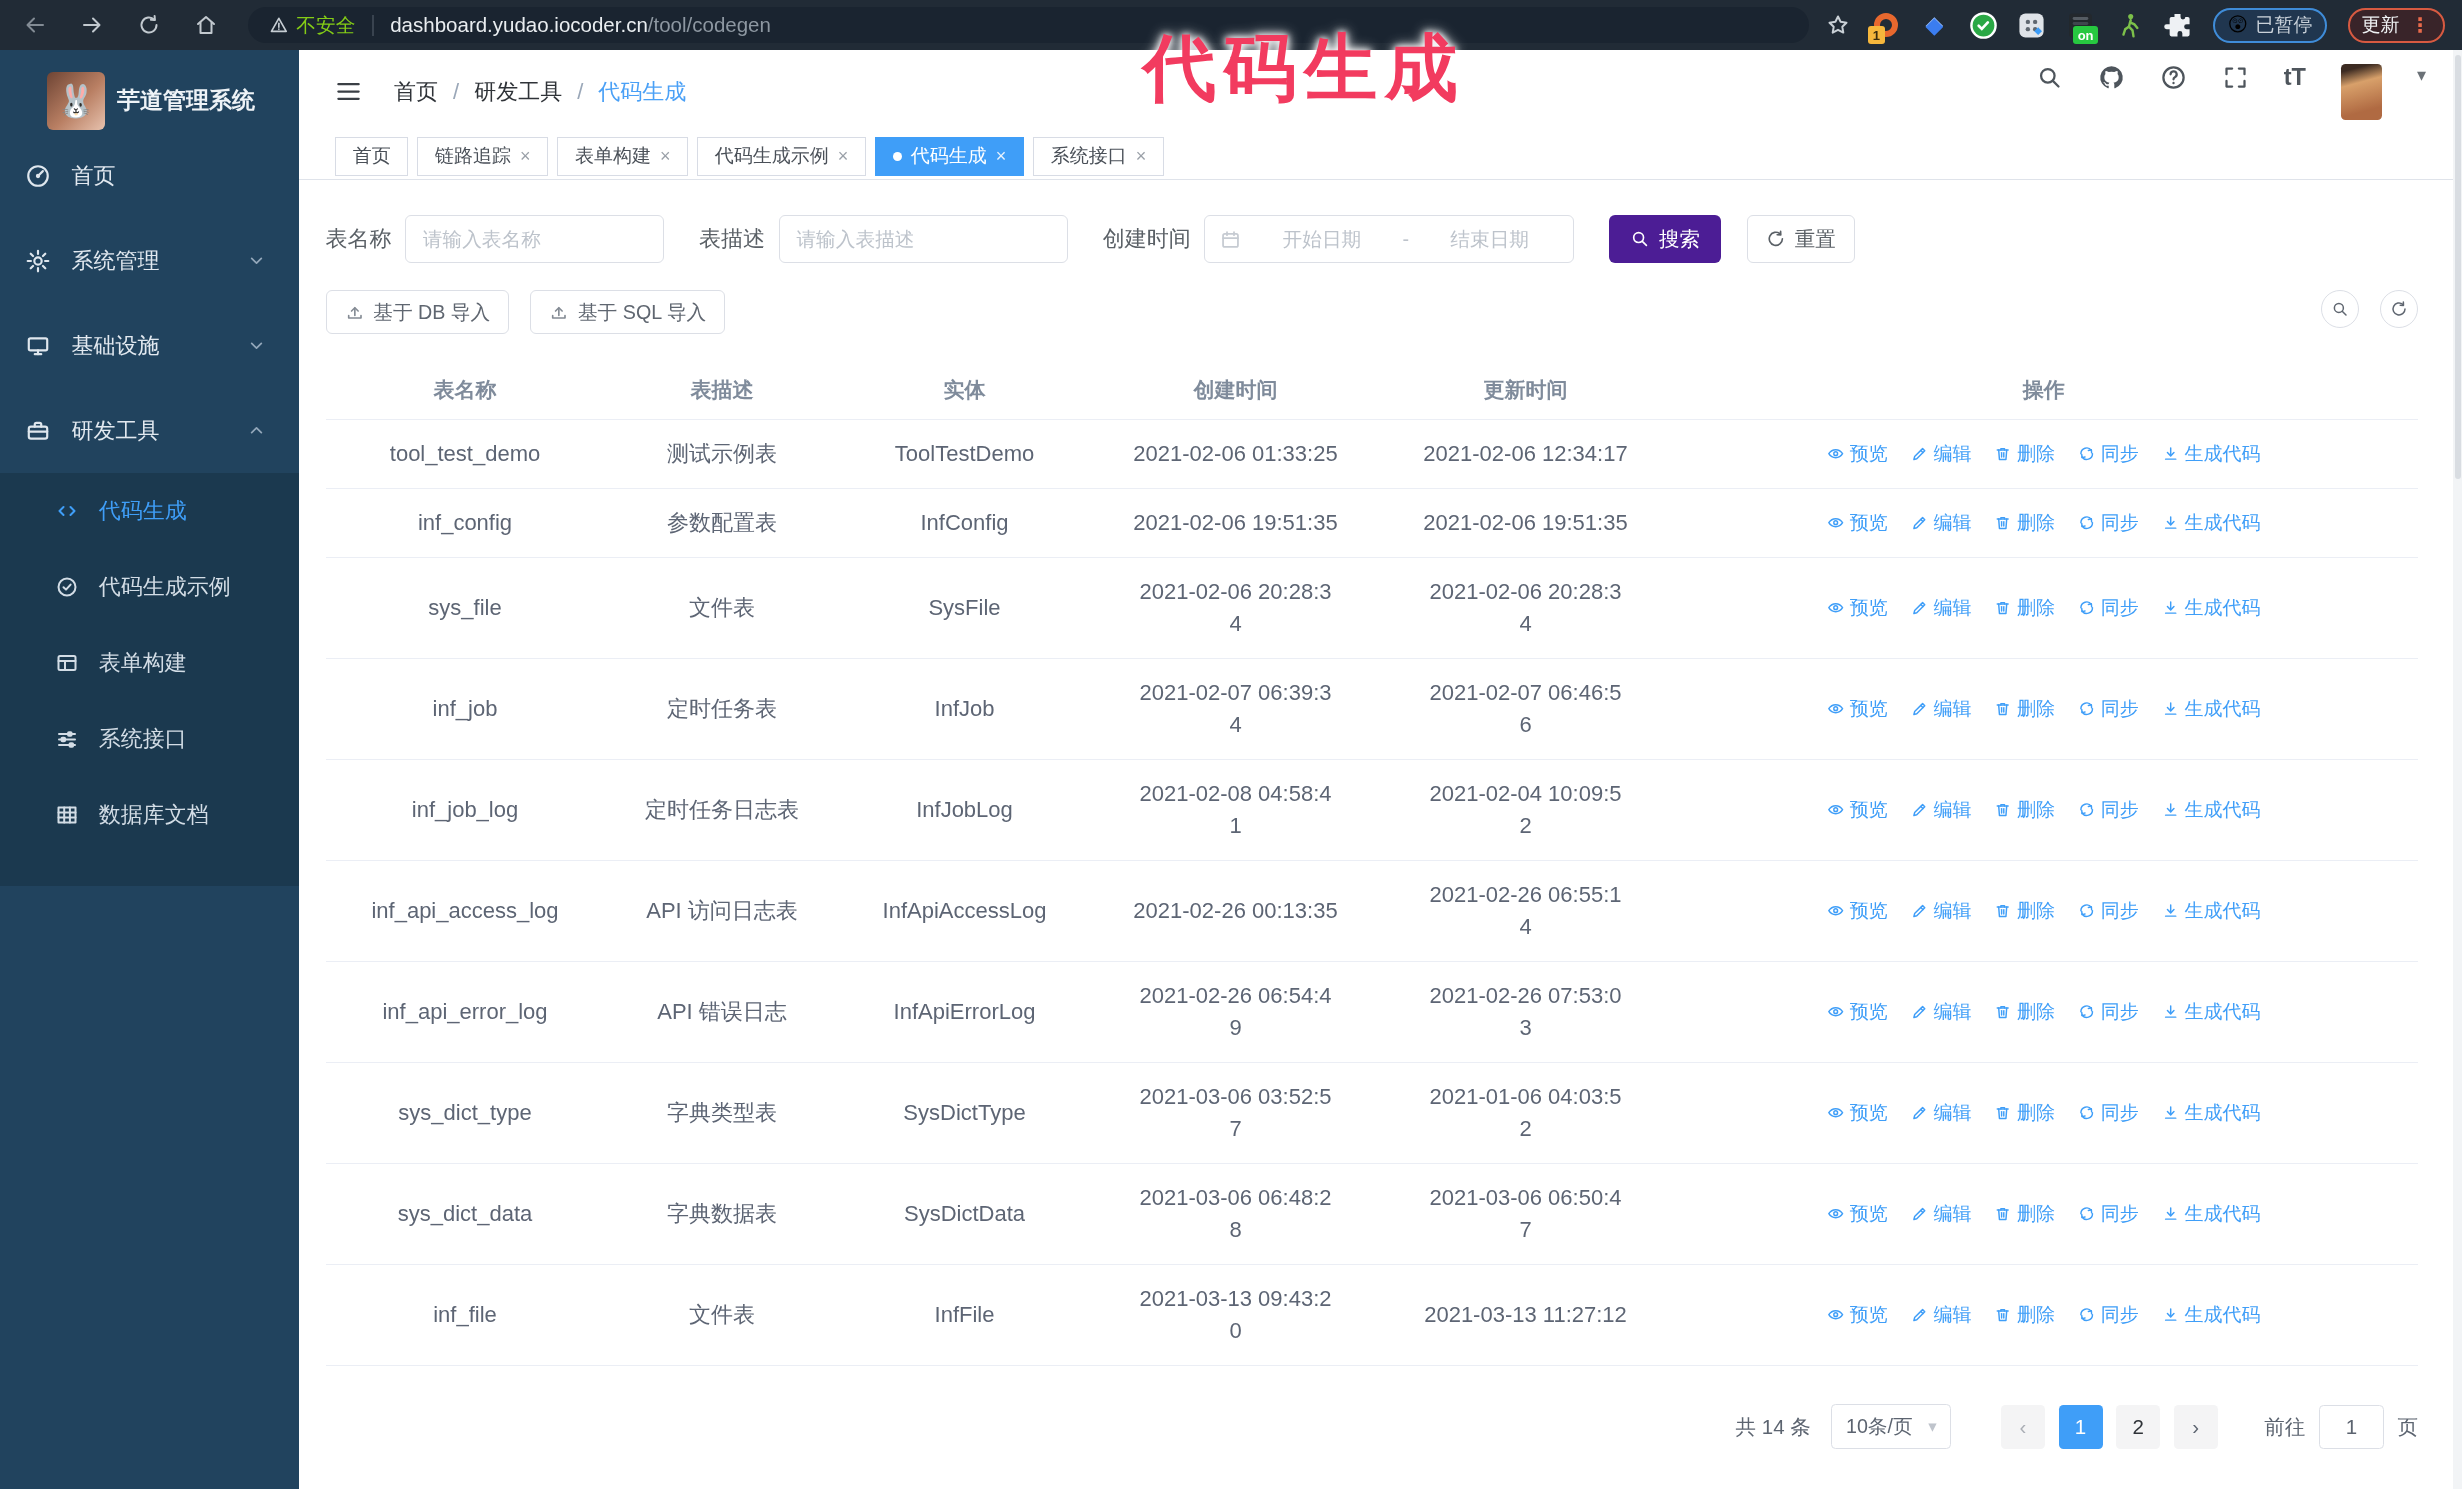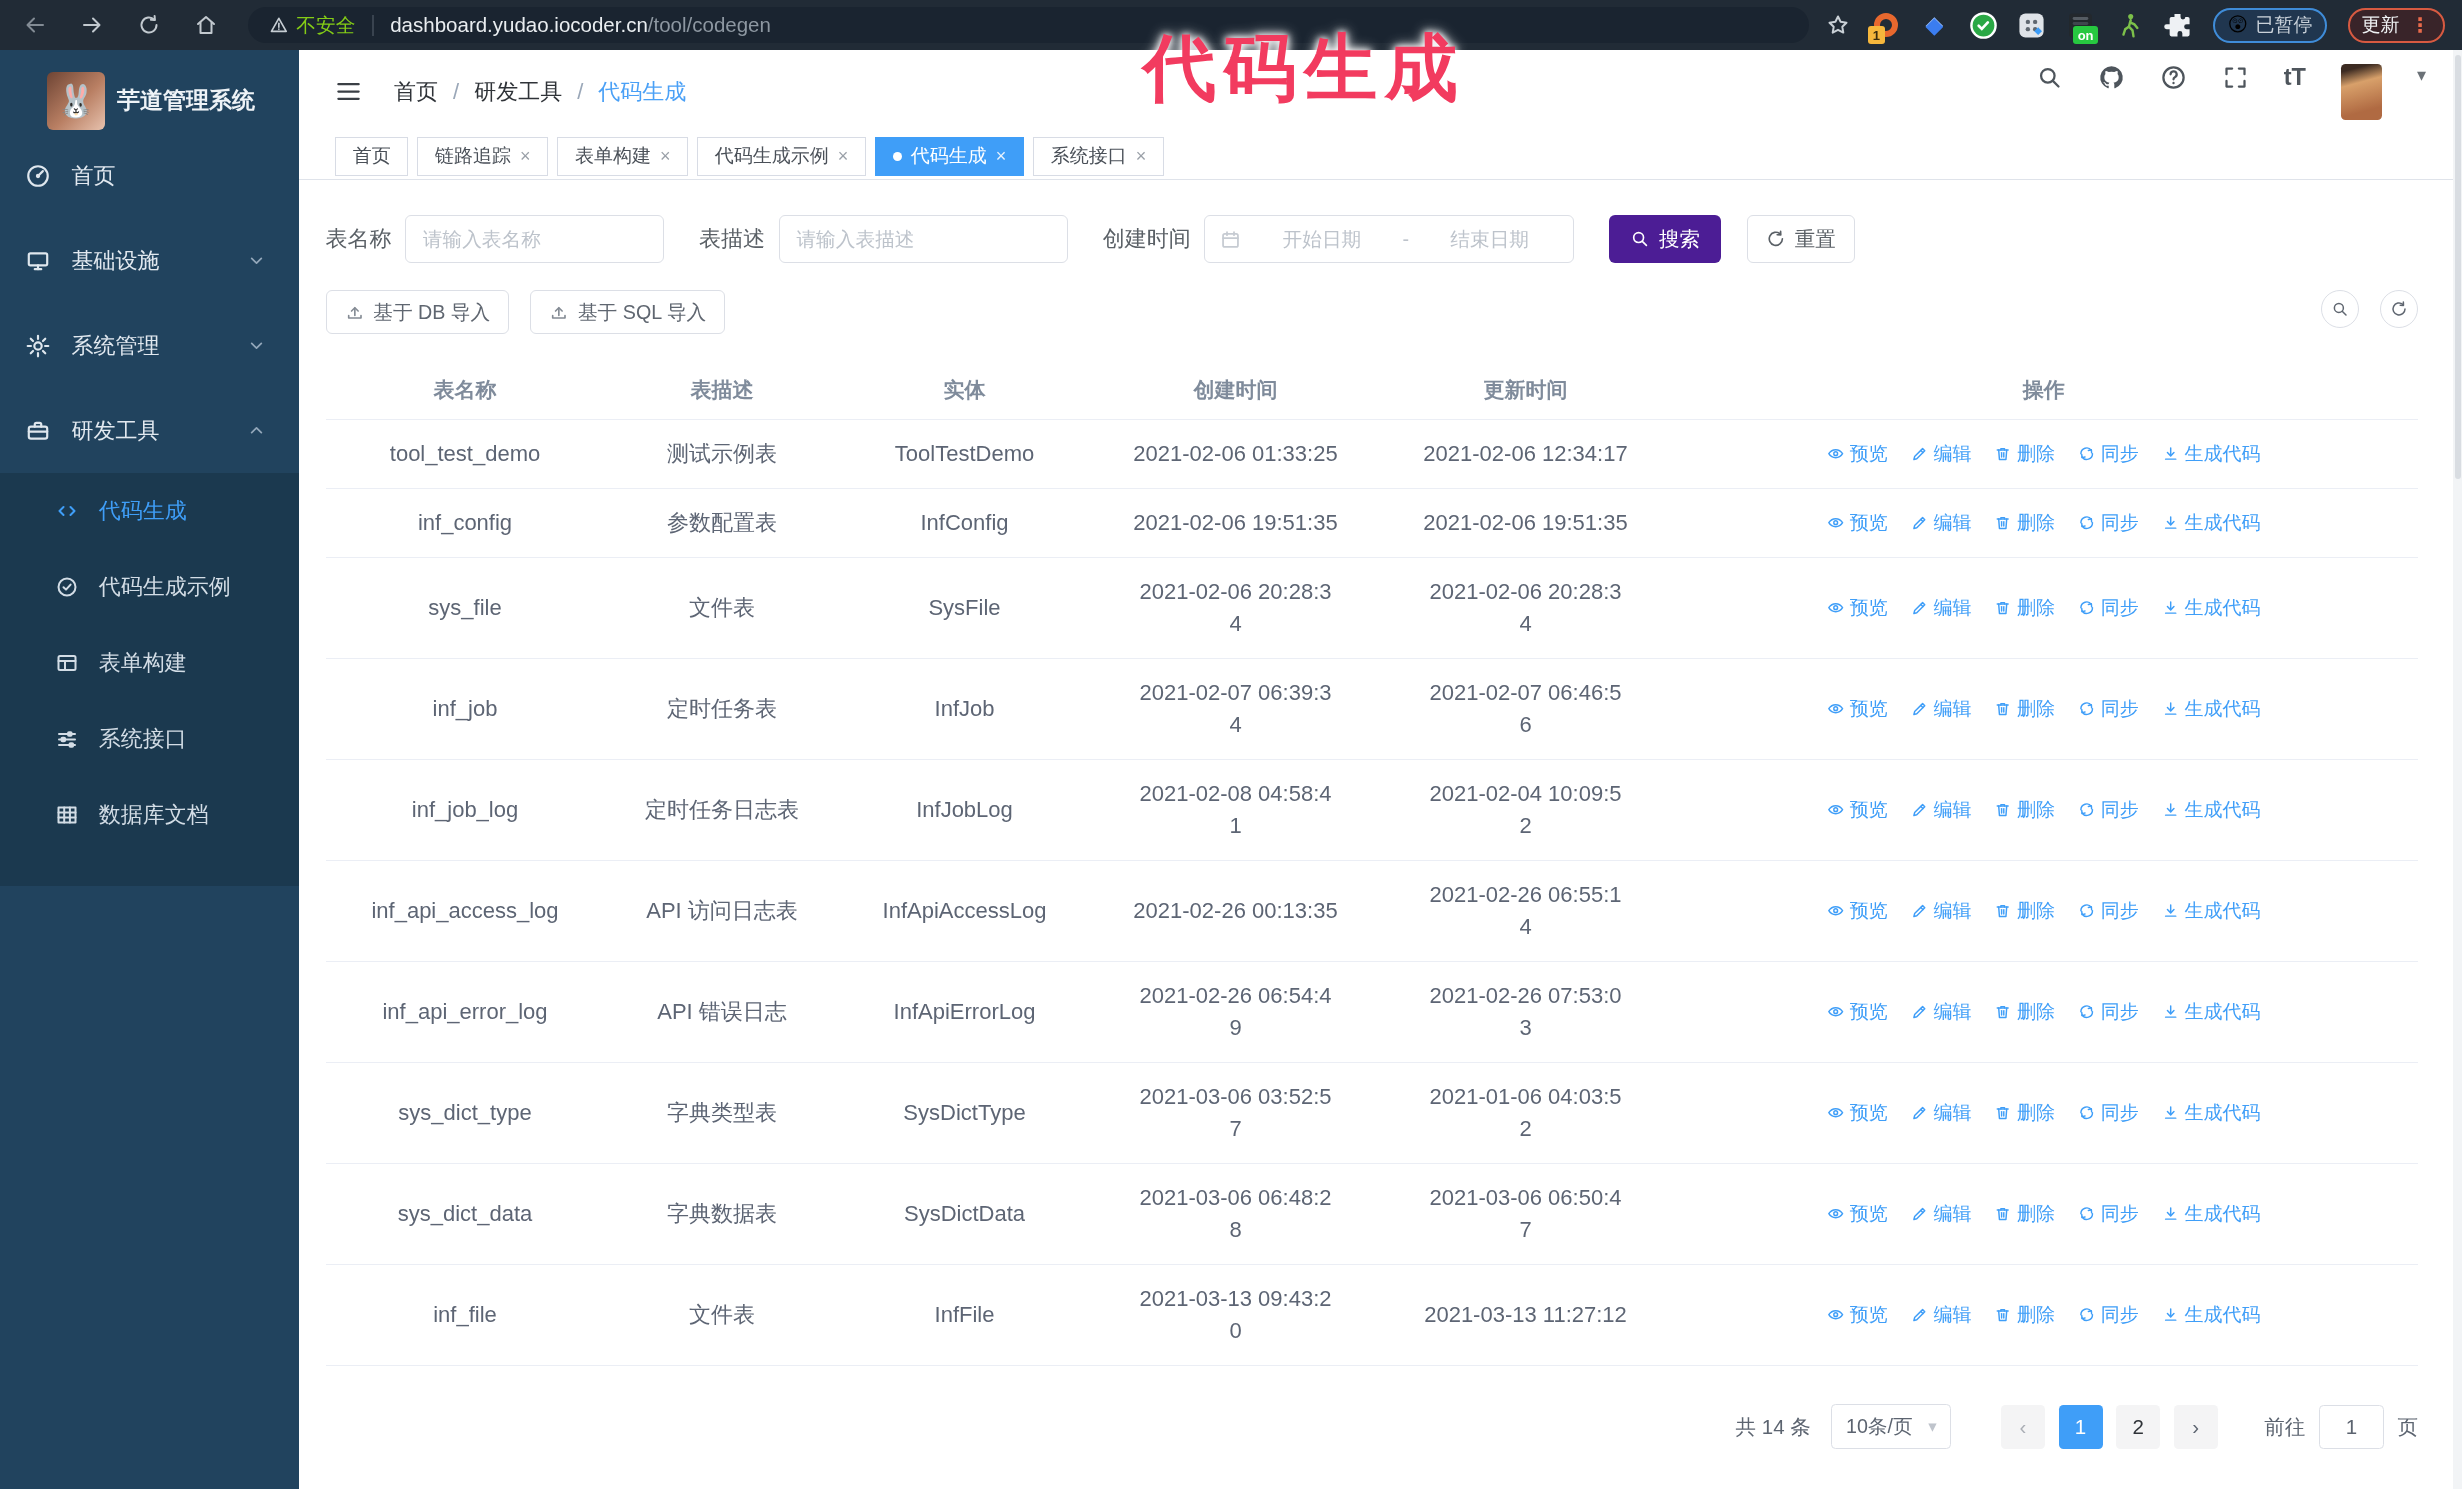--- a/index.html
+++ b/index.html
@@ -237,40 +237,40 @@
             <circle cx="12" cy="12" r="9"></circle>
             <line x1="12" y1="12" x2="16.5" y2="7.5"></line>
             <circle cx="12" cy="12" r="1" fill="currentColor"></circle>
           </svg>
         </span>
         <span class="mi-label">首页</span>
       </div>
       <div class="menu-item">
         <span class="icon mi-icon">
           <svg viewBox="0 0 24 24" fill="none" stroke="currentColor" stroke-width="2" stroke-linecap="round" stroke-linejoin="round">
+            <circle cx="12" cy="12" r="3.4"></circle>
+            <path d="M12 2.5v3M12 18.5v3M2.5 12h3M18.5 12h3M5.3 5.3l2.1 2.1M16.6 16.6l2.1 2.1M18.7 5.3l-2.1 2.1M7.4 16.6l-2.1 2.1"></path>
+          </svg>
+        </span>
+        <span class="mi-label">系统管理</span>
+        <span class="icon mi-chevron">
+          <svg viewBox="0 0 24 24" fill="none" stroke="currentColor" stroke-width="2" stroke-linecap="round" stroke-linejoin="round">
+            <polyline points="6.5,9.5 12,15 17.5,9.5"></polyline>
+          </svg>
+        </span>
+      </div>
+      <div class="menu-item">
+        <span class="icon mi-icon">
+          <svg viewBox="0 0 24 24" fill="none" stroke="currentColor" stroke-width="2" stroke-linecap="round" stroke-linejoin="round">
             <rect x="3.5" y="5" width="17" height="11" rx="1.5"></rect>
             <line x1="9" y1="19.5" x2="15" y2="19.5"></line>
             <line x1="12" y1="16" x2="12" y2="19.5"></line>
           </svg>
         </span>
         <span class="mi-label">基础设施</span>
-        <span class="icon mi-chevron">
-          <svg viewBox="0 0 24 24" fill="none" stroke="currentColor" stroke-width="2" stroke-linecap="round" stroke-linejoin="round">
-            <polyline points="6.5,9.5 12,15 17.5,9.5"></polyline>
-          </svg>
-        </span>
-      </div>
-      <div class="menu-item">
-        <span class="icon mi-icon">
-          <svg viewBox="0 0 24 24" fill="none" stroke="currentColor" stroke-width="2" stroke-linecap="round" stroke-linejoin="round">
-            <circle cx="12" cy="12" r="3.4"></circle>
-            <path d="M12 2.5v3M12 18.5v3M2.5 12h3M18.5 12h3M5.3 5.3l2.1 2.1M16.6 16.6l2.1 2.1M18.7 5.3l-2.1 2.1M7.4 16.6l-2.1 2.1"></path>
-          </svg>
-        </span>
-        <span class="mi-label">系统管理</span>
         <span class="icon mi-chevron">
           <svg viewBox="0 0 24 24" fill="none" stroke="currentColor" stroke-width="2" stroke-linecap="round" stroke-linejoin="round">
             <polyline points="6.5,9.5 12,15 17.5,9.5"></polyline>
           </svg>
         </span>
       </div>
       <div class="menu-item">
         <span class="icon mi-icon">
           <svg viewBox="0 0 24 24" fill="none" stroke="currentColor" stroke-width="2" stroke-linecap="round" stroke-linejoin="round">
             <rect x="3.5" y="8" width="17" height="11" rx="2"></rect>

